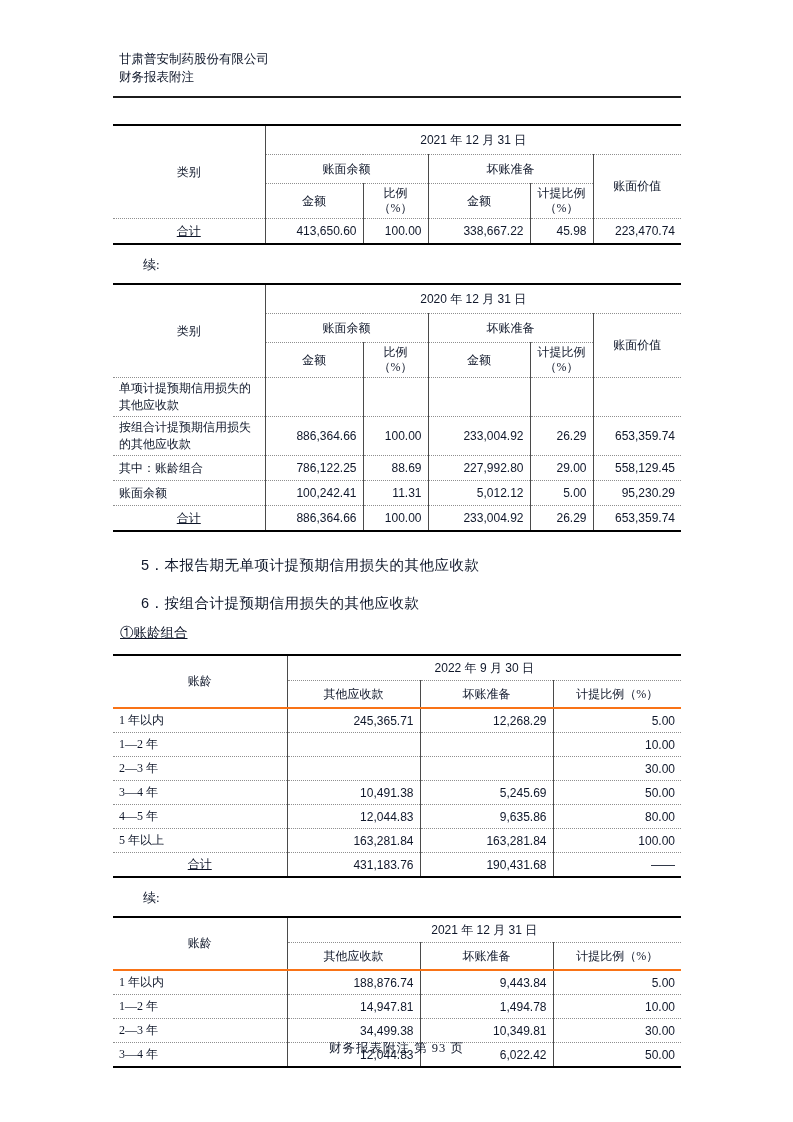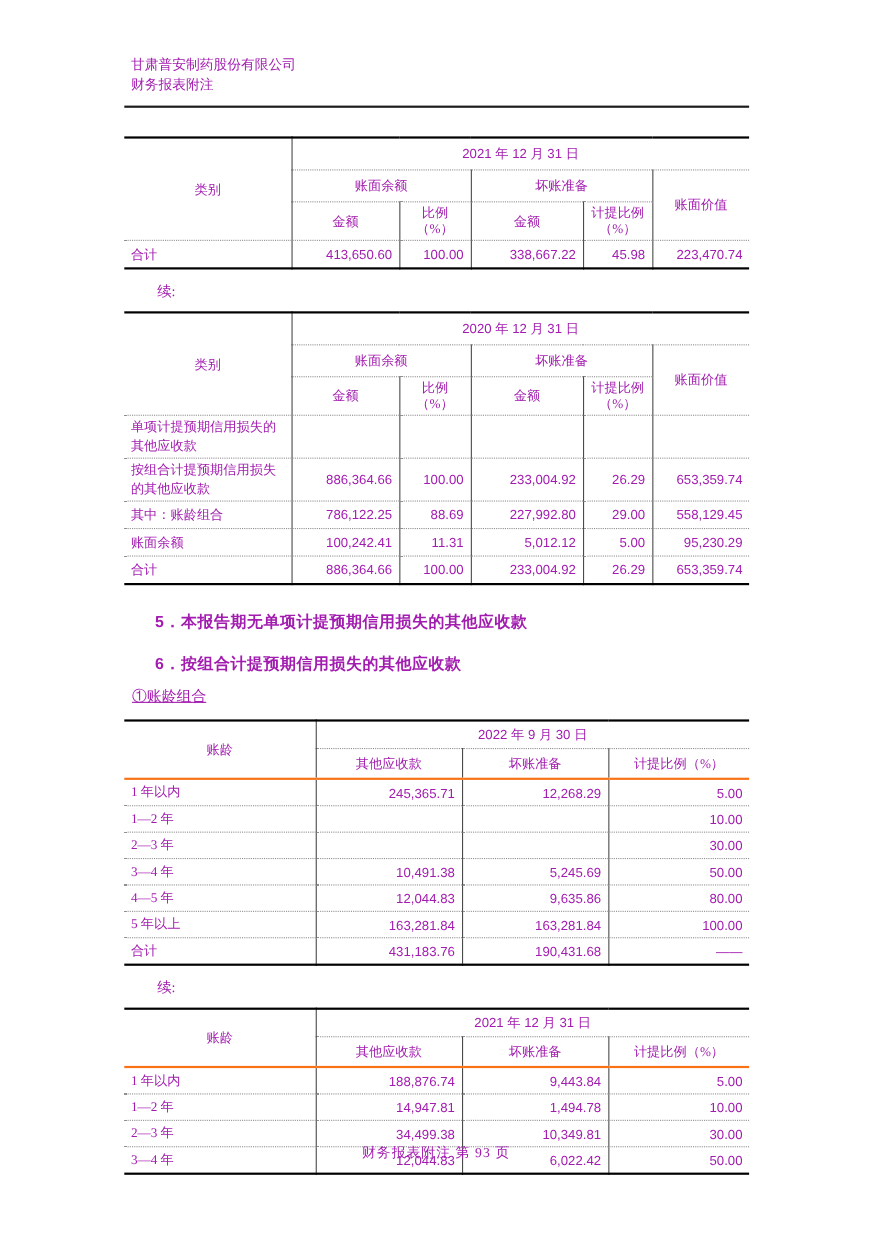--- a/index.html
+++ b/index.html
@@ -3,21 +3,21 @@
 <meta charset="utf-8">
 <style>
   html,body { margin:0; padding:0; background:#ffffff; }
   .page {
     position:relative;
     width:793px; height:1122px;
     background:#ffffff;
     outline:1px solid #e6e6e6;
     box-sizing:border-box;
     font-family:"Liberation Serif","DejaVu Serif",serif;
-    color:#a21caf;
+    color:#0f172a;
     overflow:hidden;
   }
   .content { position:absolute; left:113px; top:50px; width:568px; }
 
   
   .doc-header { padding-left:6px; font-size:12.5px; line-height:18px; }
   .doc-header div { white-space:nowrap; }
   .head-rule { margin:10px 0 0 0; border:none; border-top:2px solid #1c1c1c; height:0; }
 
   
@@ -31,42 +31,42 @@
     border:1px dotted #8f8f8f;
     border-left:1px solid #4a4a4a; border-right:1px solid #4a4a4a;
     padding:2px 6px; font-weight:normal; vertical-align:middle;
     overflow:hidden;
   }
   .tbl thead th { text-align:center; }
   .num { text-align:right; padding-right:9px;
          font-family:"Liberation Sans","DejaVu Sans",sans-serif; }
   .date-th { font-family:"Liberation Sans","DejaVu Sans",sans-serif; }
   .lbl-left { text-align:left; }
-  .lbl-center { text-align:left; }
+  .lbl-center { text-align:center;text-decoration:underline; }
   .lbl-indent { text-align:left; padding-left:36px; }
 
   
   .t6 .hrow1 th { height:24px; }
   .t6 .hrow2 th { height:24px; }
   .t6 .hrow3 th { height:30px; line-height:15px; }
   .t6 tbody td { height:20px; }
 
   
   .t4 { margin-top:12px; }
   .t4 .hrow1 th { height:20px; }
   .t4 .hrow2 th { height:22px; }
   .t4 th.hsep { border-bottom:2px solid #f97316; }
   .t4 tbody td { height:19px; }
 
   .continued { margin:11px 0 0 0; padding-left:30px; font-size:13px; }
   .tbl + .continued + .tbl, .continued + .tbl { margin-top:9px; }
 
   h3.sec {
     margin:24px 0 0 0; padding-left:28px;
-    font-size:14.5px; font-weight:bold;
+    font-size:14.5px; font-weight:normal;
     font-family:"Liberation Sans","DejaVu Sans",sans-serif;
     letter-spacing:0.5px;
   }
   h3.sec + h3.sec { margin-top:19px; }
   p.para { margin:15px 0 0 0; padding-left:7px; font-size:13.5px; line-height:20px; }
   p.para-sub { margin:11px 0 0 0; padding-left:7px; font-size:13.5px;text-decoration:underline; }
 
   .doc-footer {
     position:absolute; top:1040px; left:0; right:0;
     text-align:center; font-size:12.5px; letter-spacing:1px;

